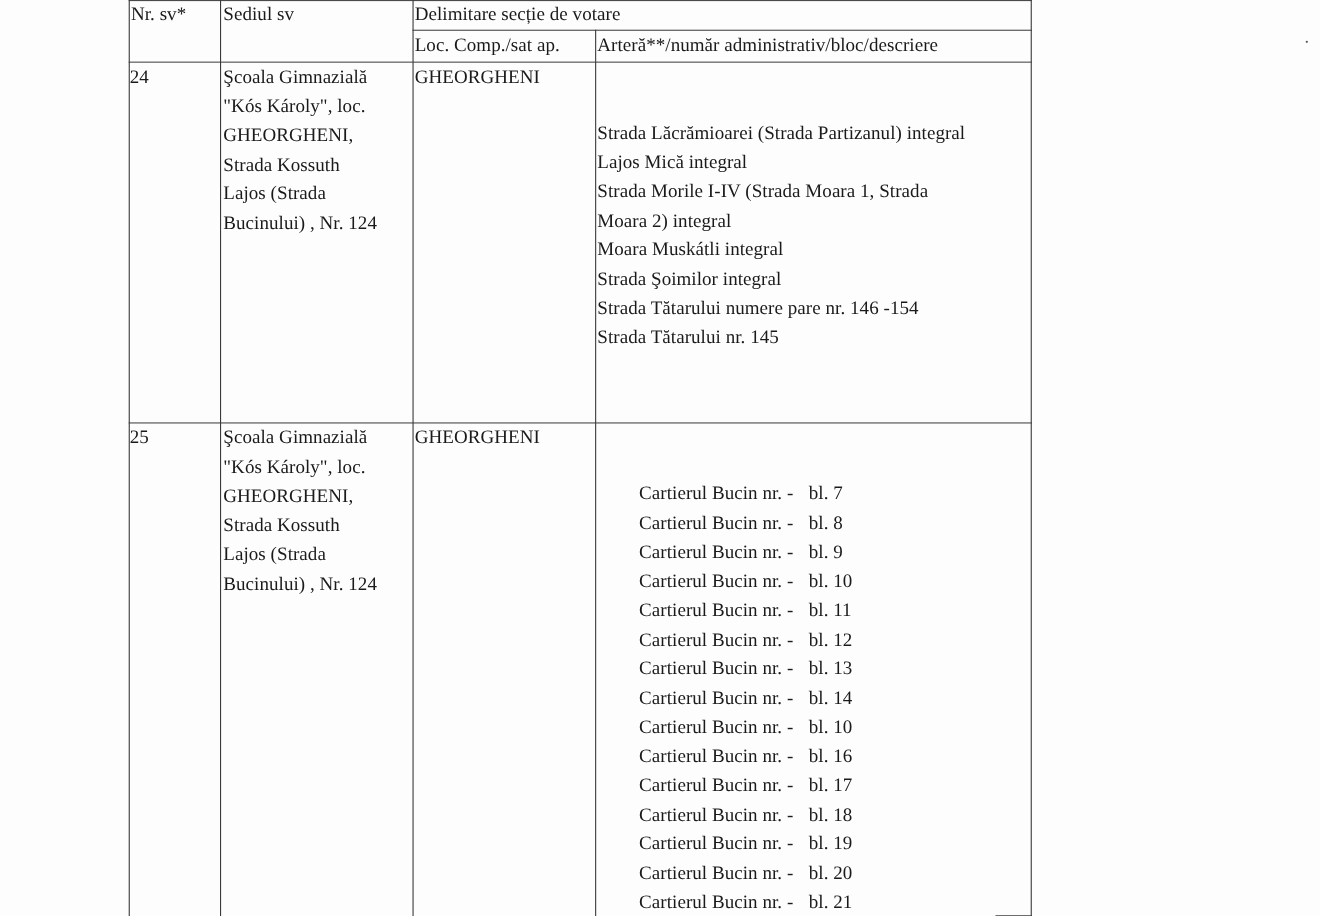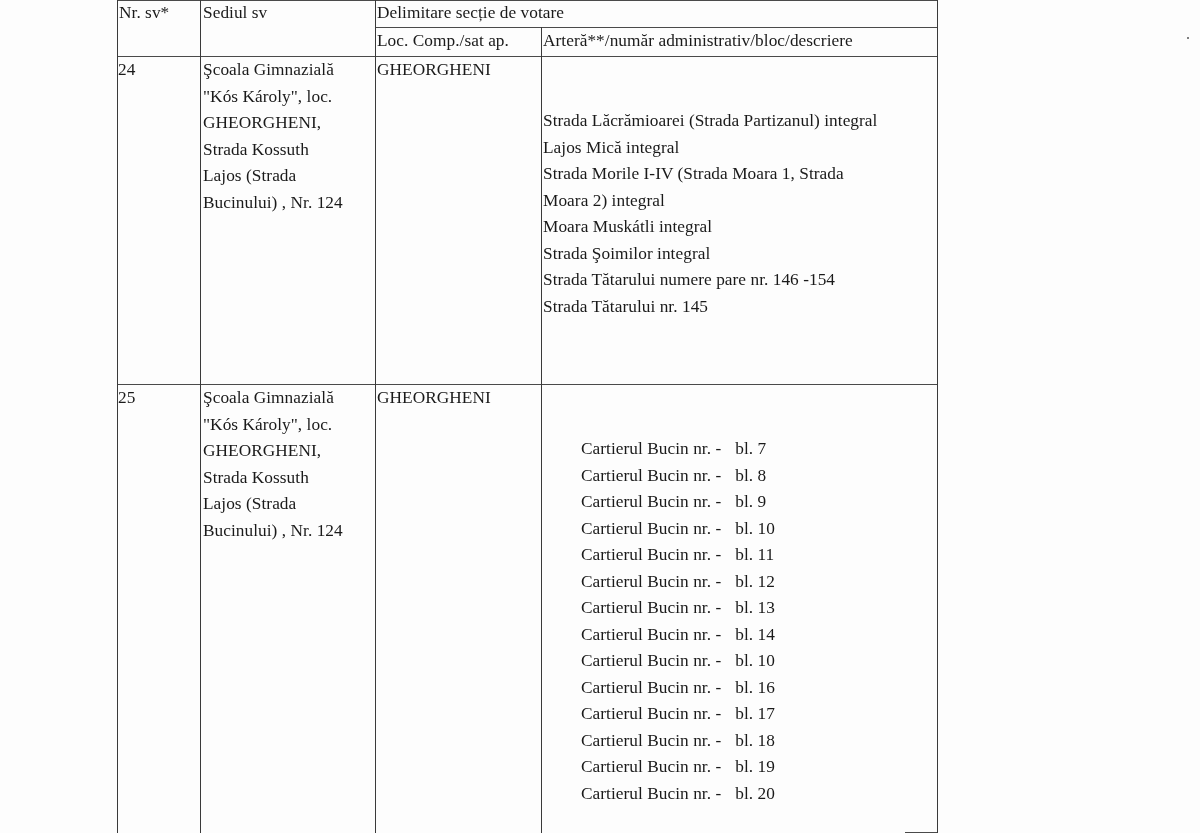--- a/index.html
+++ b/index.html
@@ -91,17 +91,18 @@
       <div><span>Cartierul Bucin nr. -</span><span class="bl">bl. 11</span></div>
       <div><span>Cartierul Bucin nr. -</span><span class="bl">bl. 12</span></div>
       <div><span>Cartierul Bucin nr. -</span><span class="bl">bl. 13</span></div>
       <div><span>Cartierul Bucin nr. -</span><span class="bl">bl. 14</span></div>
       <div><span>Cartierul Bucin nr. -</span><span class="bl">bl. 10</span></div>
       <div><span>Cartierul Bucin nr. -</span><span class="bl">bl. 16</span></div>
       <div><span>Cartierul Bucin nr. -</span><span class="bl">bl. 17</span></div>
       <div><span>Cartierul Bucin nr. -</span><span class="bl">bl. 18</span></div>
       <div><span>Cartierul Bucin nr. -</span><span class="bl">bl. 19</span></div>
       <div><span>Cartierul Bucin nr. -</span><span class="bl">bl. 20</span></div>
+      <div><span>Cartierul Bucin nr. -</span><span class="bl">bl. 21</span></div>
     </div>
   </div>
 
   <div class="speck" style="left:1187px; top:37px;"></div>
 </div>
 
 </body></html>

